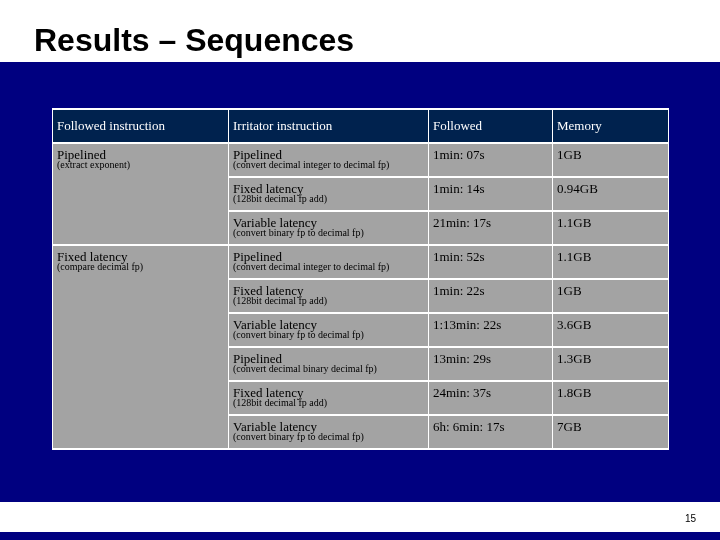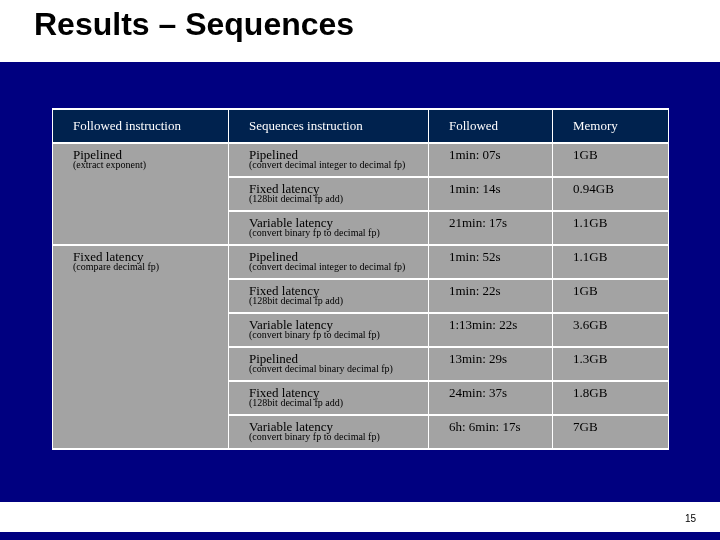--- a/index.html
+++ b/index.html
@@ -14,21 +14,21 @@
   }
   .slide {
     position: relative;
     width: 720px;
     height: 540px;
     background: #000080;
   }
   .title-bar {
     background: #ffffff;
     height: 62px;
-    padding: 6px 0 0 34px;
+    padding: 22px 0 0 34px;
     box-sizing: border-box;
   }
   .title-bar h1 {
     margin: 0;
     font-family: Arial, Helvetica, sans-serif;
     font-weight: bold;
     font-size: 32px;
     color: #000;
   }
   .content {
@@ -45,21 +45,21 @@
   }
   col.c0 { width: 176px; }
   col.c1 { width: 200px; }
   col.c2 { width: 124px; }
   col.c3 { width: 116px; }
   td {
     border-left: 1px solid #ffffff;
     border-right: 1px solid #ffffff;
     border-top: 2px solid #ffffff;
     border-bottom: 2px solid #ffffff;
-    padding: 4px 8px 4px 20px;
+    padding: 4px 8px 4px 4px;
     vertical-align: middle;
     font-size: 13px;
     line-height: 1.05;
     height: 34px;
     box-sizing: border-box;
   }
   tr.header td {
     background: #00224e;
     color: #ffffff;
     font-weight: normal;
@@ -109,21 +109,21 @@
     <table>
       <colgroup>
         <col class="c0">
           <col class="c1">
           <col class="c2">
           <col class="c3">
       </colgroup>
       <tbody>
           <tr class="header">
         <td>Followed instruction</td>
-        <td>Sequences instruction</td>
+        <td>Irritator instruction</td>
         <td>Followed</td>
         <td>Memory</td>
       </tr>
 
       <tr>
         <td class="green leftcell" rowspan="3">
           <span class="main">Pipelined</span>
           <span class="sub">(extract exponent)</span>
         </td>
         <td class="green">

